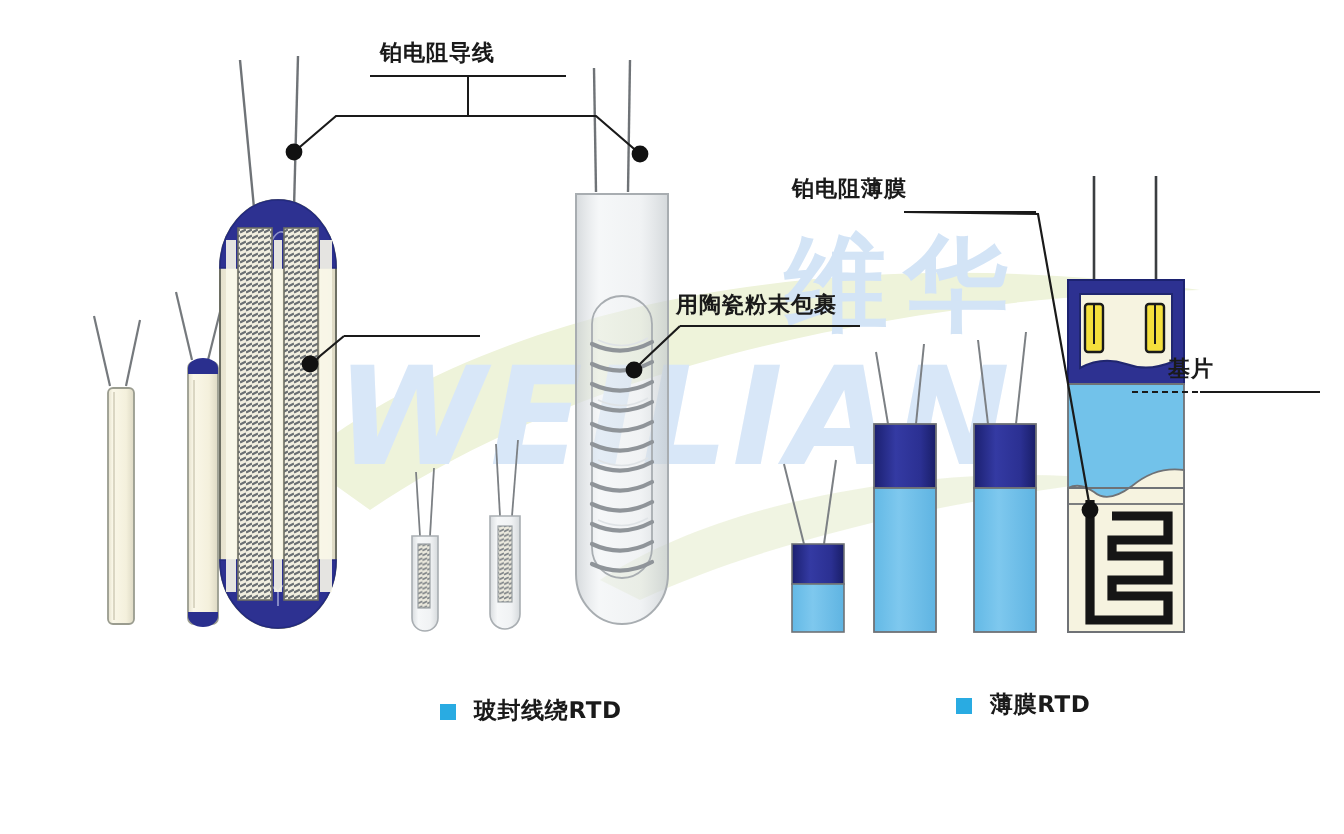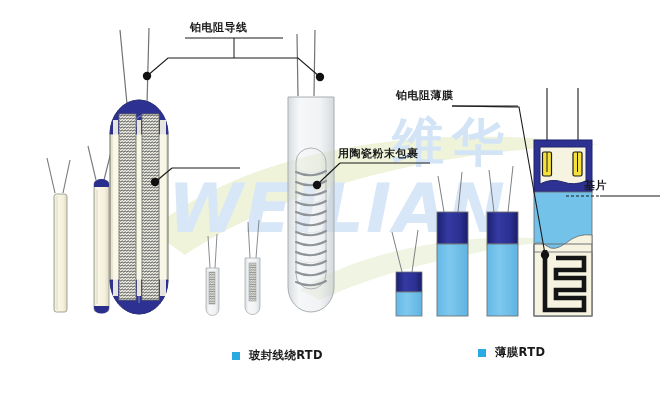--- a/index.html
+++ b/index.html
@@ -278,21 +278,21 @@
 
   <div class="lbl" style="left:190px; top:21px;">铂电阻导线</div>
 
 
   <div class="lbl" style="left:338px; top:147px;">用陶瓷粉末包裹</div>
 
   <div class="lbl" style="left:396px; top:89px;">铂电阻薄膜</div>
 
   <div class="lbl" style="left:584px; top:179px;">基片</div>
 
-  <div class="legend-item" style="left:232px; top:348px;">
+  <div class="legend-item" style="left:220px; top:348px;">
     <span class="legend-swatch" style="background:#29abe2;"></span>
     <span class="legend-text">玻封线绕RTD</span>
   </div>
 
   <div class="legend-item" style="left:450px; top:345px;padding-left:28px;">
     <span class="legend-swatch" style="background:#29abe2;"></span>
     <span class="legend-text">薄膜RTD</span>
   </div>
 
 </div>

